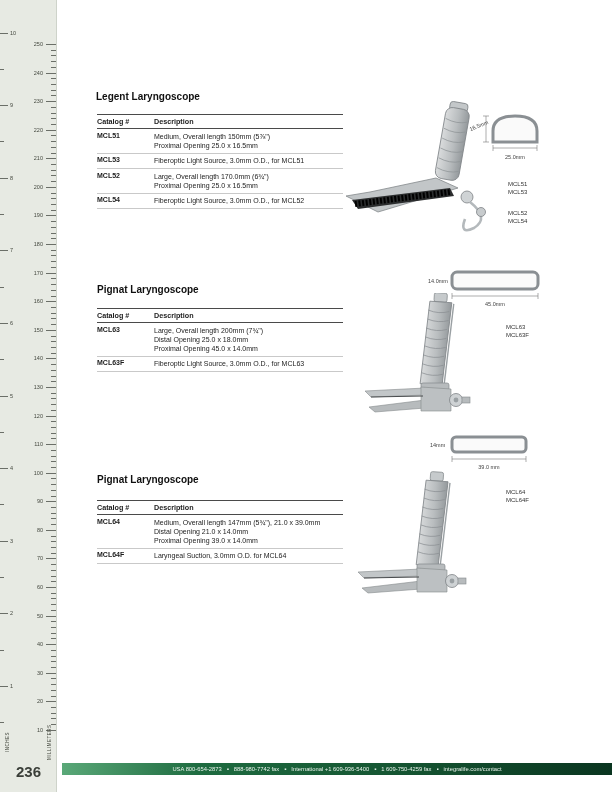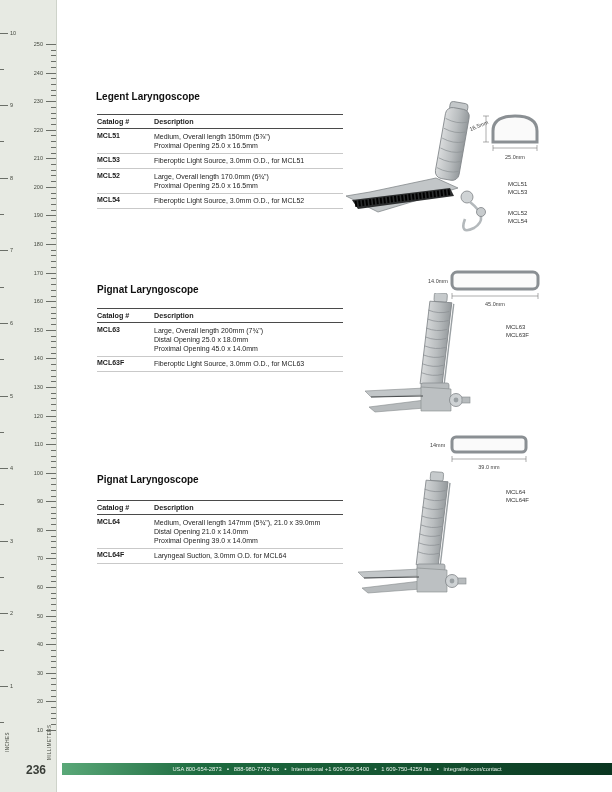--- a/index.html
+++ b/index.html
@@ -11,21 +11,21 @@
          border-right:1px solid #ced3ca;}
   .tick{position:absolute;height:1px;background:#6b6f68;}
   .tick.mm.major{right:0;width:10px;}
   .tick.mm.minor{right:0;width:5px;}
   .tick.inch.major{left:0;width:8px;}
   .tick.inch.minor{left:0;width:4px;}
   .mm-label{position:absolute;right:13px;font-size:5.5px;color:#44483f;line-height:6px;}
   .inch-label{position:absolute;left:10px;font-size:5.5px;color:#44483f;line-height:6px;}
   .unit-label{position:absolute;font-size:4.5px;color:#44483f;letter-spacing:.5px;
               transform:rotate(-90deg);transform-origin:left top;white-space:nowrap;}
-  .page-num{position:absolute;left:26px;top:763px;font-size:12px;font-weight:bold;color:#3a3e38;}
+  .page-num{position:absolute;left:16px;top:763px;font-size:15px;font-weight:bold;color:#3a3e38;}
 
   
   .header{position:absolute;left:62px;top:0;width:550px;height:68px;
           background:linear-gradient(100deg,#55a273 0%,#1c5c38 14%,#0d3520 38%,#0e3d25 62%,#071f12 88%,#04140b 100%);}
   .header::after{content:"";position:absolute;inset:0;
           background:radial-gradient(ellipse at 76% 18%, rgba(130,205,160,.20), transparent 55%),
                      radial-gradient(ellipse at 55% 90%, rgba(20,70,40,.55), transparent 60%);}
   .header-line{position:absolute;left:33px;top:32px;display:flex;align-items:center;gap:5px;z-index:2;}
   .brand{color:#ffffff;font-weight:bold;font-size:9px;letter-spacing:.2px;}
   .hsep{color:#a5d8bb;font-size:6px;line-height:6px;}

